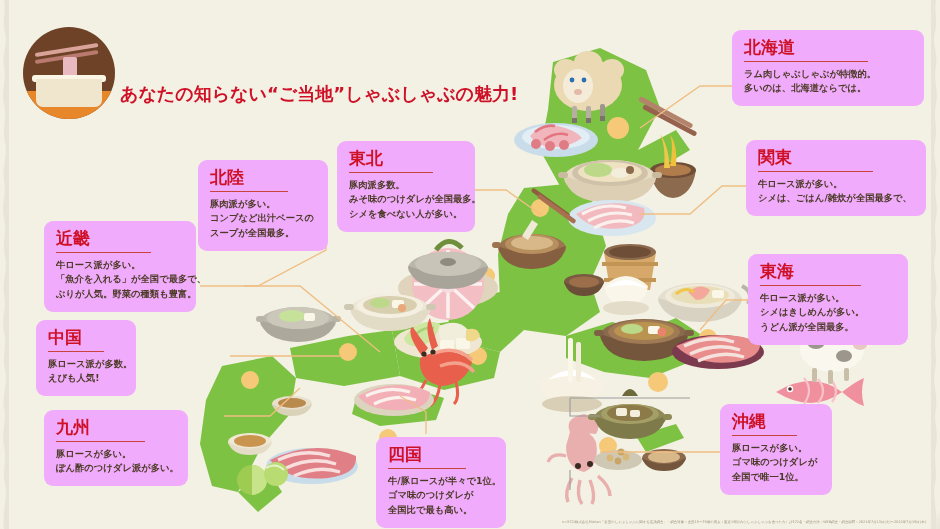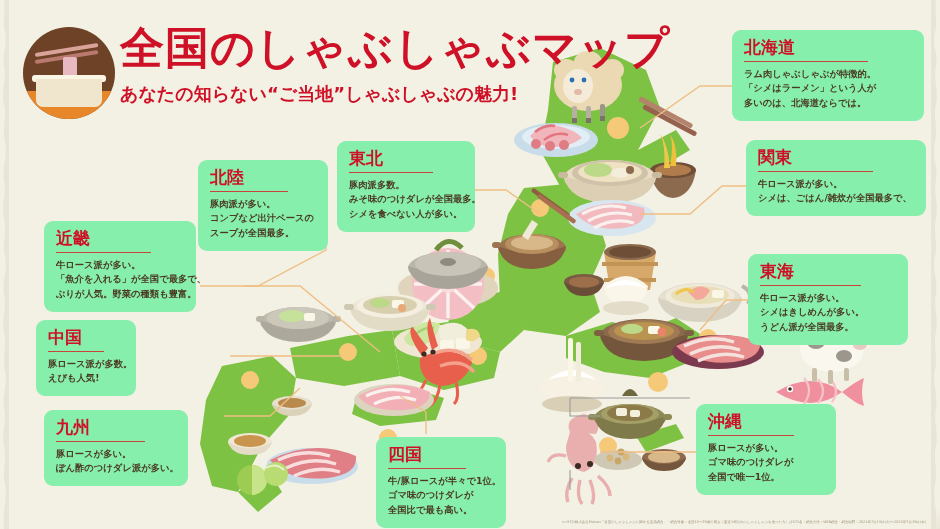--- a/index.html
+++ b/index.html
@@ -31,21 +31,21 @@
   .logo .chop1{left:12px;top:26px;width:64px;transform:rotate(-9deg);background:#D9A39A;}
   .logo .chop2{left:12px;top:33px;width:64px;transform:rotate(-9deg);background:#B9796F;}
 
   .title{position:absolute;left:120px;top:26px;color:#CE1126;
          font-size:44px;font-weight:bold;letter-spacing:1px;line-height:1;
          white-space:nowrap;}
   .subtitle{position:absolute;left:120px;top:82px;color:#CE1126;
             font-size:18px;font-weight:bold;letter-spacing:0px;white-space:nowrap;}
 
   
-  .card{position:absolute;background:#86efac;border-radius:9px;padding:8px 12px 10px 12px;
+  .card{position:absolute;background:#f0abfc;border-radius:9px;padding:8px 12px 10px 12px;
         box-sizing:border-box;}
   .card .hd{color:#CE1126;font-size:17px;font-weight:bold;line-height:1.15;
             border-bottom:1.6px solid #C8443A;padding-bottom:3px;margin-bottom:5px;
             display:inline-block;min-width:74%;}
   .card .ln{color:#4B3A25;font-size:9.3px;line-height:1.58;font-weight:bold;white-space:nowrap;}
 
   
   svg.links{position:absolute;left:0;top:0;width:940px;height:529px;pointer-events:none;}
   .lk{fill:none;stroke:#EFBE82;stroke-width:1.3;}
   .lkg{fill:none;stroke:#9C9C9C;stroke-width:1.1;}
@@ -427,44 +427,42 @@
   </svg>
 
   <div class="logo">
     <div class="broth"></div>
     <div class="chop chop1"></div>
     <div class="chop chop2"></div>
     <div class="meat"></div>
     <div class="potlip"></div>
     <div class="pot"></div>
   </div>
-  <div class="title">全国のしゃぶしゃぶマップ</div>
   <div class="subtitle">あなたの知らない“ご当地”しゃぶしゃぶの魅力!</div>
 
   <div class="card" style="left:732px;top:30px;width:192px;">
     <div class="hd">北海道</div>
     <div class="ln">ラム肉しゃぶしゃぶが特徴的。</div>
-    <div class="ln">「シメはラーメン」という人が</div>
     <div class="ln">多いのは、北海道ならでは。</div>
   </div>
 
   <div class="card" style="left:746px;top:140px;width:180px;">
     <div class="hd">関東</div>
     <div class="ln">牛ロース派が多い。</div>
     <div class="ln">シメは、ごはん/雑炊が全国最多で、</div>
   </div>
 
   <div class="card" style="left:748px;top:254px;width:160px;">
     <div class="hd">東海</div>
     <div class="ln">牛ロース派が多い。</div>
     <div class="ln">シメはきしめんが多い。</div>
     <div class="ln">うどん派が全国最多。</div>
   </div>
 
-  <div class="card" style="left:696px;top:404px;width:140px;border-radius:9px;">
+  <div class="card" style="left:720px;top:404px;width:112px;border-radius:9px;">
     <div class="hd">沖縄</div>
     <div class="ln">豚ロースが多い。</div>
     <div class="ln">ゴマ味のつけダレが</div>
     <div class="ln">全国で唯一1位。</div>
   </div>
 
   <div class="card" style="left:198px;top:141px;width:130px;margin-top:19px;">
     <div class="hd">北陸</div>
     <div class="ln">豚肉派が多い。</div>
     <div class="ln">コンブなど出汁ベースの</div>

